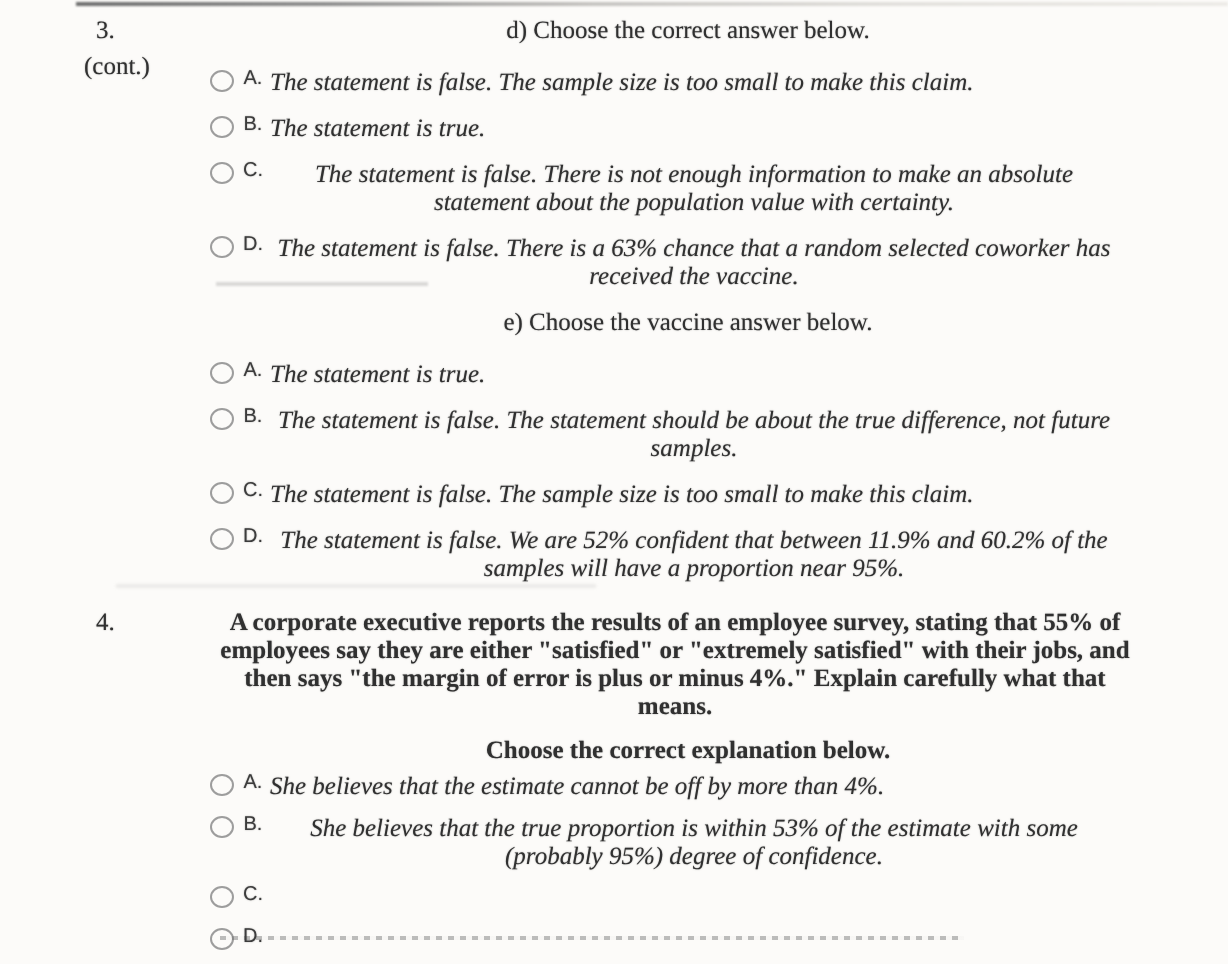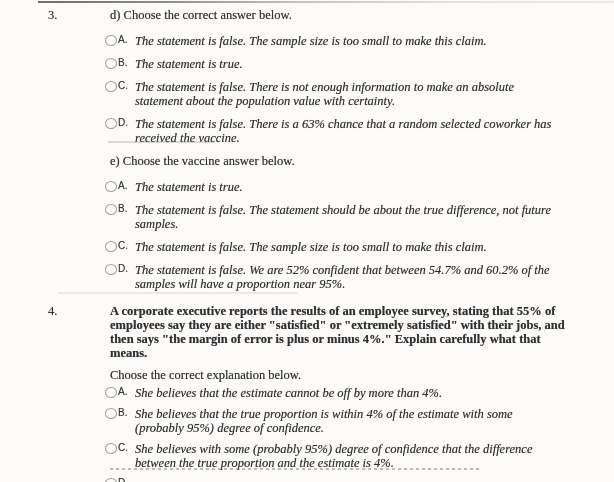--- a/index.html
+++ b/index.html
@@ -36,24 +36,24 @@
     top: 468px; left: 110px; width: 372px; height: 2px;
     background: repeating-linear-gradient(to right,
       rgba(110,110,110,0.45) 0 3px, rgba(200,200,200,0.08) 3px 6px);
     filter: blur(0.3px);
   }
   
   .q-row { display: grid; grid-template-columns: 107px auto; }
   .q-row + .q-row { margin-top: 4px; }
   .q-num { padding-left: 48px; }
   .q-cont { padding-left: 42px; margin-top: 4px; }
-  .q-content { min-width: 0; }
+  .q-content { min-width: 0; text-align: center; }
   .q-body { padding-left: 3px; max-width: 455px; margin-bottom: 8px; font-weight: bold; }
   .prompt { padding-left: 3px; margin-bottom: 12px; }
-  .part.tight .prompt { margin-bottom: 4px; }
+  .part.tight .prompt { margin-bottom: 4px; font-weight: bold; }
   .option {
     display: flex; align-items: flex-start;
     margin-left: -2px; margin-bottom: 9px; cursor: pointer;
   }
   .part.tight .option { margin-bottom: 7px; }
   .radio {
     flex: none; width: 12px; height: 11px; margin-top: 1px;
     border: 1px solid #9d9d9d; border-radius: 50%;
     background: transparent; box-sizing: border-box;
   }
@@ -71,20 +71,21 @@
 <div class="page">
 
   <div class="artifact top-line"></div>
   <div class="artifact smudge-1"></div>
   <div class="artifact smudge-2"></div>
   <div class="artifact bottom-dots"></div>
 
   <div class="q-row">
     <div class="q-num-col">
       <div class="q-num">3.</div>
+      <div class="q-cont">(cont.)</div>
     </div>
     <div class="q-content">
 
       <div class="part">
         <div class="prompt">d) Choose the correct answer below.</div>
 
         <div class="option">
           <span class="radio"></span>
           <span class="letter">A.</span>
           <span class="opt-text">The statement is false. The sample size is too small to make this claim.</span>
@@ -120,21 +121,21 @@
           <span class="opt-text">The statement is false. The statement should be about the true difference, not future samples.</span>
         </div>
         <div class="option">
           <span class="radio"></span>
           <span class="letter">C.</span>
           <span class="opt-text">The statement is false. The sample size is too small to make this claim.</span>
         </div>
         <div class="option">
           <span class="radio"></span>
           <span class="letter">D.</span>
-          <span class="opt-text">The statement is false. We are 52% confident that between 54.7% and 60.2% of the samples will have a proportion near 95%.</span>
+          <span class="opt-text">The statement is false. We are 52% confident that between 11.9% and 60.2% of the samples will have a proportion near 95%.</span>
         </div>
       </div>
 
     </div>
   </div>
 
   <div class="q-row">
     <div class="q-num-col">
       <div class="q-num">4.</div>
     </div>
@@ -146,26 +147,25 @@
         <div class="prompt">Choose the correct explanation below.</div>
 
         <div class="option">
           <span class="radio"></span>
           <span class="letter">A.</span>
           <span class="opt-text">She believes that the estimate cannot be off by more than 4%.</span>
         </div>
         <div class="option">
           <span class="radio"></span>
           <span class="letter">B.</span>
-          <span class="opt-text">She believes that the true proportion is within 4% of the estimate with some (probably 95%) degree of confidence.</span>
+          <span class="opt-text">She believes that the true proportion is within 53% of the estimate with some (probably 95%) degree of confidence.</span>
         </div>
         <div class="option">
           <span class="radio"></span>
           <span class="letter">C.</span>
-          <span class="opt-text">She believes with some (probably 95%) degree of confidence that the difference between the true proportion and the estimate is 4%.</span>
         </div>
         <div class="option">
           <span class="radio"></span>
           <span class="letter">D.</span>
         </div>
       </div>
 
     </div>
   </div>
 

